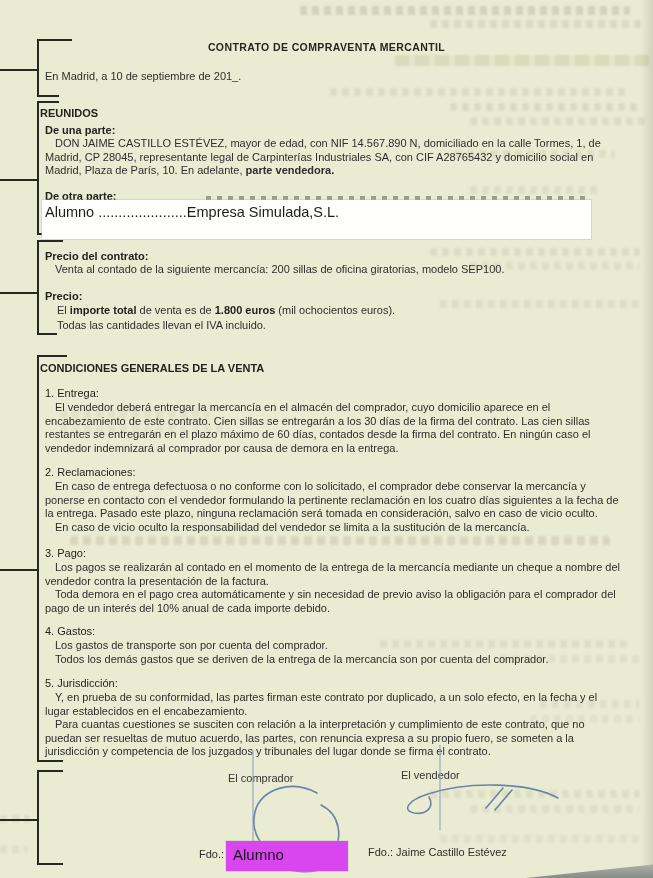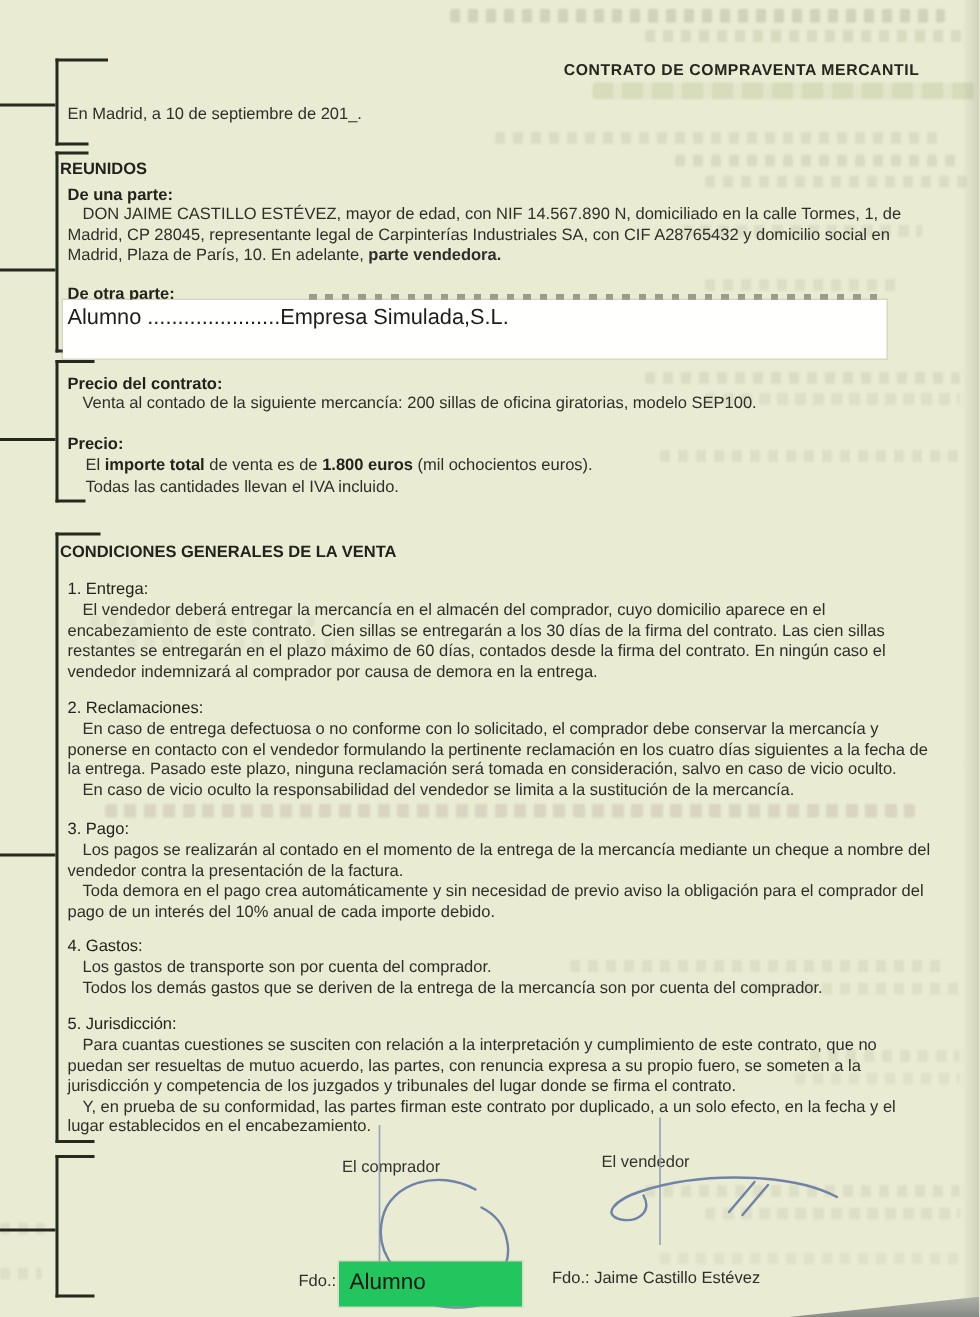--- a/index.html
+++ b/index.html
@@ -16,35 +16,35 @@
       background:linear-gradient(90deg, rgba(0,0,0,0), rgba(80,80,60,0.16));}
   .wedge{position:absolute;left:526px;top:863px;width:127px;height:15px;
       background:linear-gradient(180deg,#b2b5ab 0%,#878b86 100%);
       clip-path:polygon(0 100%, 100% 10%, 100% 100%);}
   .remnant{position:absolute;left:206px;top:196px;width:384px;height:4px;opacity:.55;
       background:repeating-linear-gradient(90deg, rgba(55,55,45,0.8) 0 5px, rgba(55,55,45,0) 5px 11px);}
   
   .spine{position:absolute;width:2px;background:#242a1f;}
   .tick{position:absolute;height:2px;background:#242a1f;}
   
-  .doc-title{position:absolute;left:40px;top:41px;width:573px;text-align:right;
+  .doc-title{position:absolute;left:40px;top:41px;width:573px;text-align:center;
       font-weight:bold;font-size:10.5px;letter-spacing:.4px;color:#26261f;}
   .line{position:absolute;font-size:11px;line-height:13.5px;}
   .bold{font-weight:bold;color:#23231d;}
   .center-head{position:absolute;left:40px;width:573px;font-weight:bold;font-size:11px;color:#23231d;}
   .para{position:absolute;left:45px;width:576px;font-size:11px;line-height:13.6px;text-indent:10px;}
   .whitebox{position:absolute;background:#fffffe;box-shadow:0 0 0 1px rgba(180,180,160,0.35);}
   .fill-text{font-size:14.5px;color:#1d1d1b;}
   .sec{position:absolute;left:45px;width:578px;font-size:11px;line-height:13.4px;}
   .sec .t{font-weight:normal;color:#23231d;margin-bottom:1px;}
   .sec p{margin:0;text-indent:10px;}
   .plist{position:absolute;left:57px;font-size:11px;line-height:15px;}
   .sig-label{position:absolute;font-size:11px;color:#33332e;}
   svg.sig{position:absolute;left:0;top:0;z-index:5;pointer-events:none;}
-  .fdo-box{position:absolute;left:226px;top:841px;width:122px;height:30px;background:#22c55e;z-index:6;
+  .fdo-box{position:absolute;left:226px;top:841px;width:122px;height:30px;background:#d946ef;z-index:6;
       box-shadow:0 0 0 1px rgba(180,180,160,0.3);}
   .fdo-box span{display:block;padding:5px 0 0 7px;font-size:15px;color:#161616;}
   .z3{z-index:3;}
 </style>
 </head>
 <body>
 
 <div class="bl" style="left:300px;top:6px;width:330px;height:9px;opacity:.38;"></div>
 <div class="bl" style="left:430px;top:20px;width:215px;height:8px;opacity:.26;"></div>
 <div class="bl" style="left:395px;top:55px;width:255px;height:11px;opacity:.30;background:repeating-linear-gradient(90deg, rgba(150,158,95,0.7) 0 14px, rgba(150,158,95,0.25) 14px 20px);"></div>
@@ -139,22 +139,22 @@
 </div>
 
 <div class="sec z3" style="top:625px;">
   <div class="t">4. Gastos:</div>
   <p>Los gastos de transporte son por cuenta del comprador.</p>
   <p>Todos los demás gastos que se deriven de la entrega de la mercancía son por cuenta del comprador.</p>
 </div>
 
 <div class="sec z3" style="top:677px;">
   <div class="t">5. Jurisdicción:</div>
+  <p>Y, en prueba de su conformidad, las partes firman este contrato por duplicado, a un solo efecto, en la fecha y el lugar establecidos en el encabezamiento.</p>
   <p>Para cuantas cuestiones se susciten con relación a la interpretación y cumplimiento de este contrato, que no puedan ser resueltas de mutuo acuerdo, las partes, con renuncia expresa a su propio fuero, se someten a la jurisdicción y competencia de los juzgados y tribunales del lugar donde se firma el contrato.</p>
-  <p>Y, en prueba de su conformidad, las partes firman este contrato por duplicado, a un solo efecto, en la fecha y el lugar establecidos en el encabezamiento.</p>
 </div>
 
 <div class="sig-label z3" style="left:228px;top:772px;">El comprador</div>
 <div class="sig-label z3" style="left:401px;top:769px;">El vendedor</div>
 
 <svg class="sig" width="653" height="878" viewBox="0 0 653 878">
   <g stroke="#93a2ba" stroke-width="1.1" fill="none">
     <path d="M253,750 L253,841"></path>
     <path d="M440,745 L440,830"></path>
   </g>

